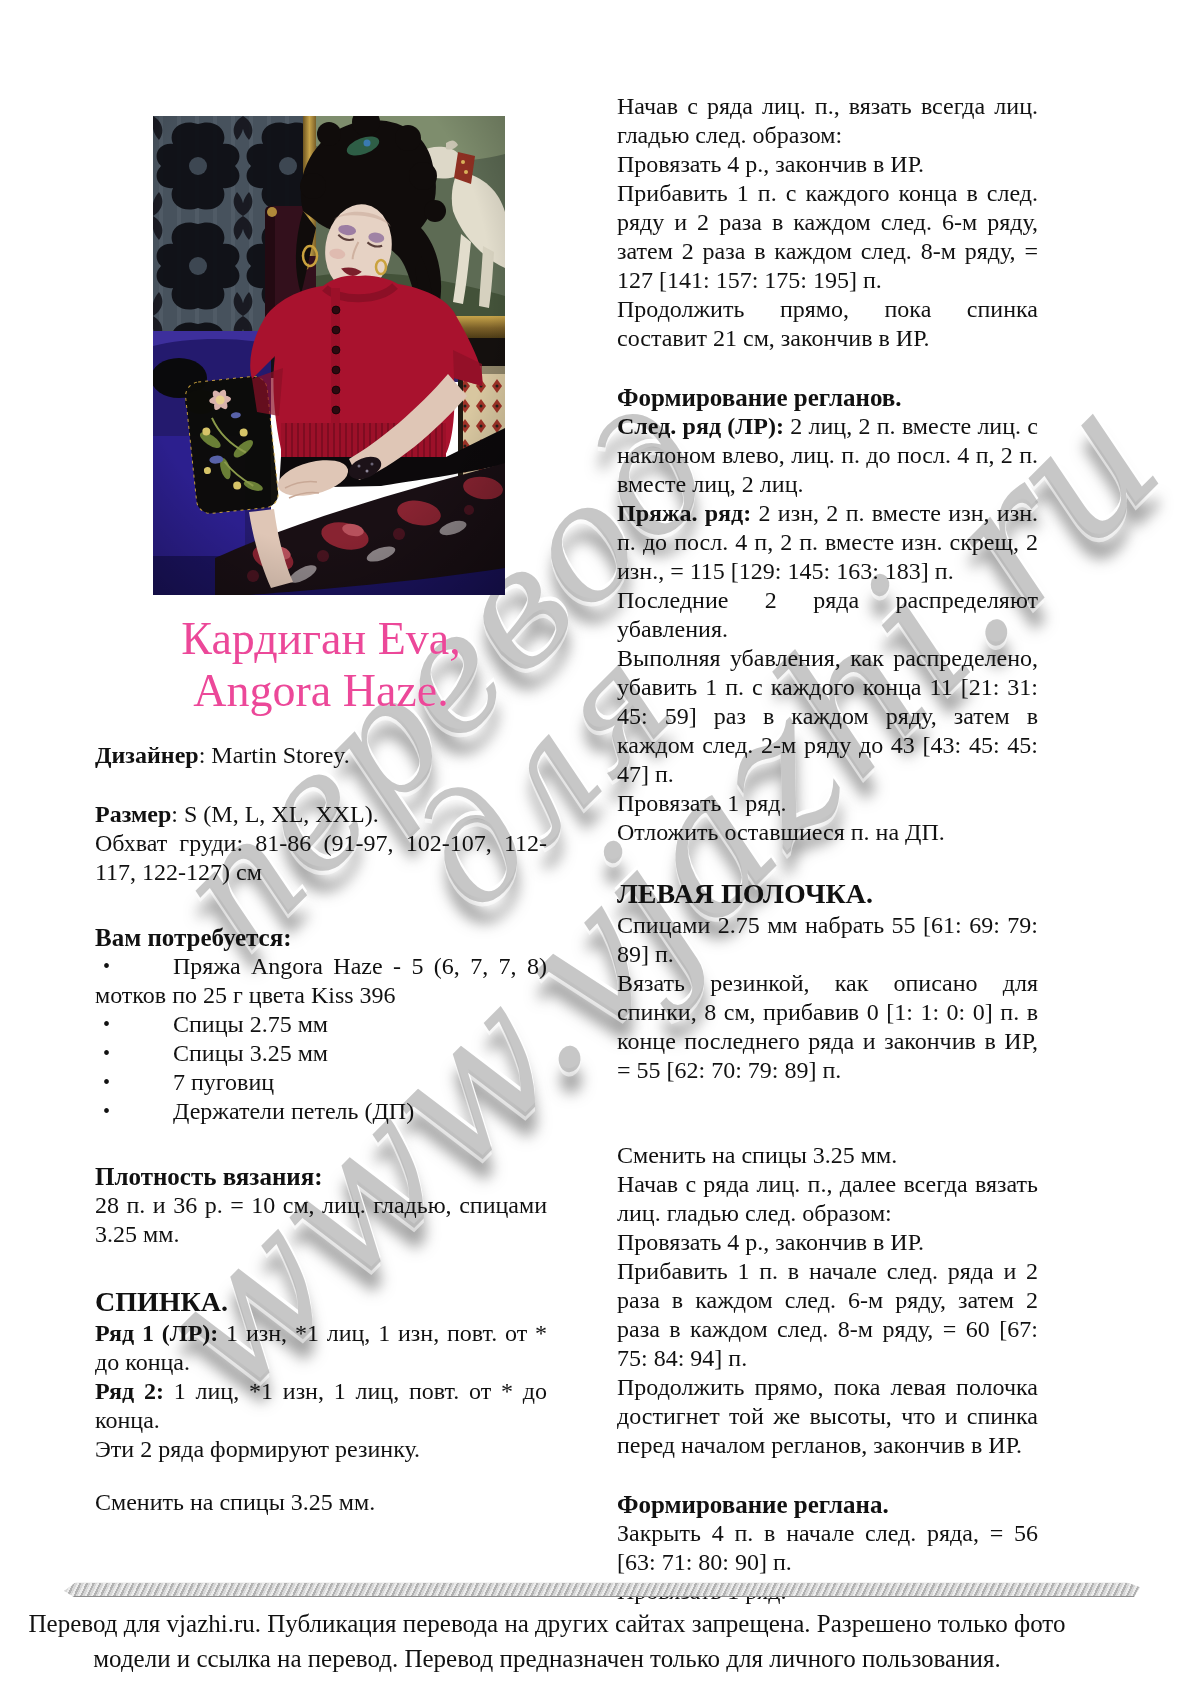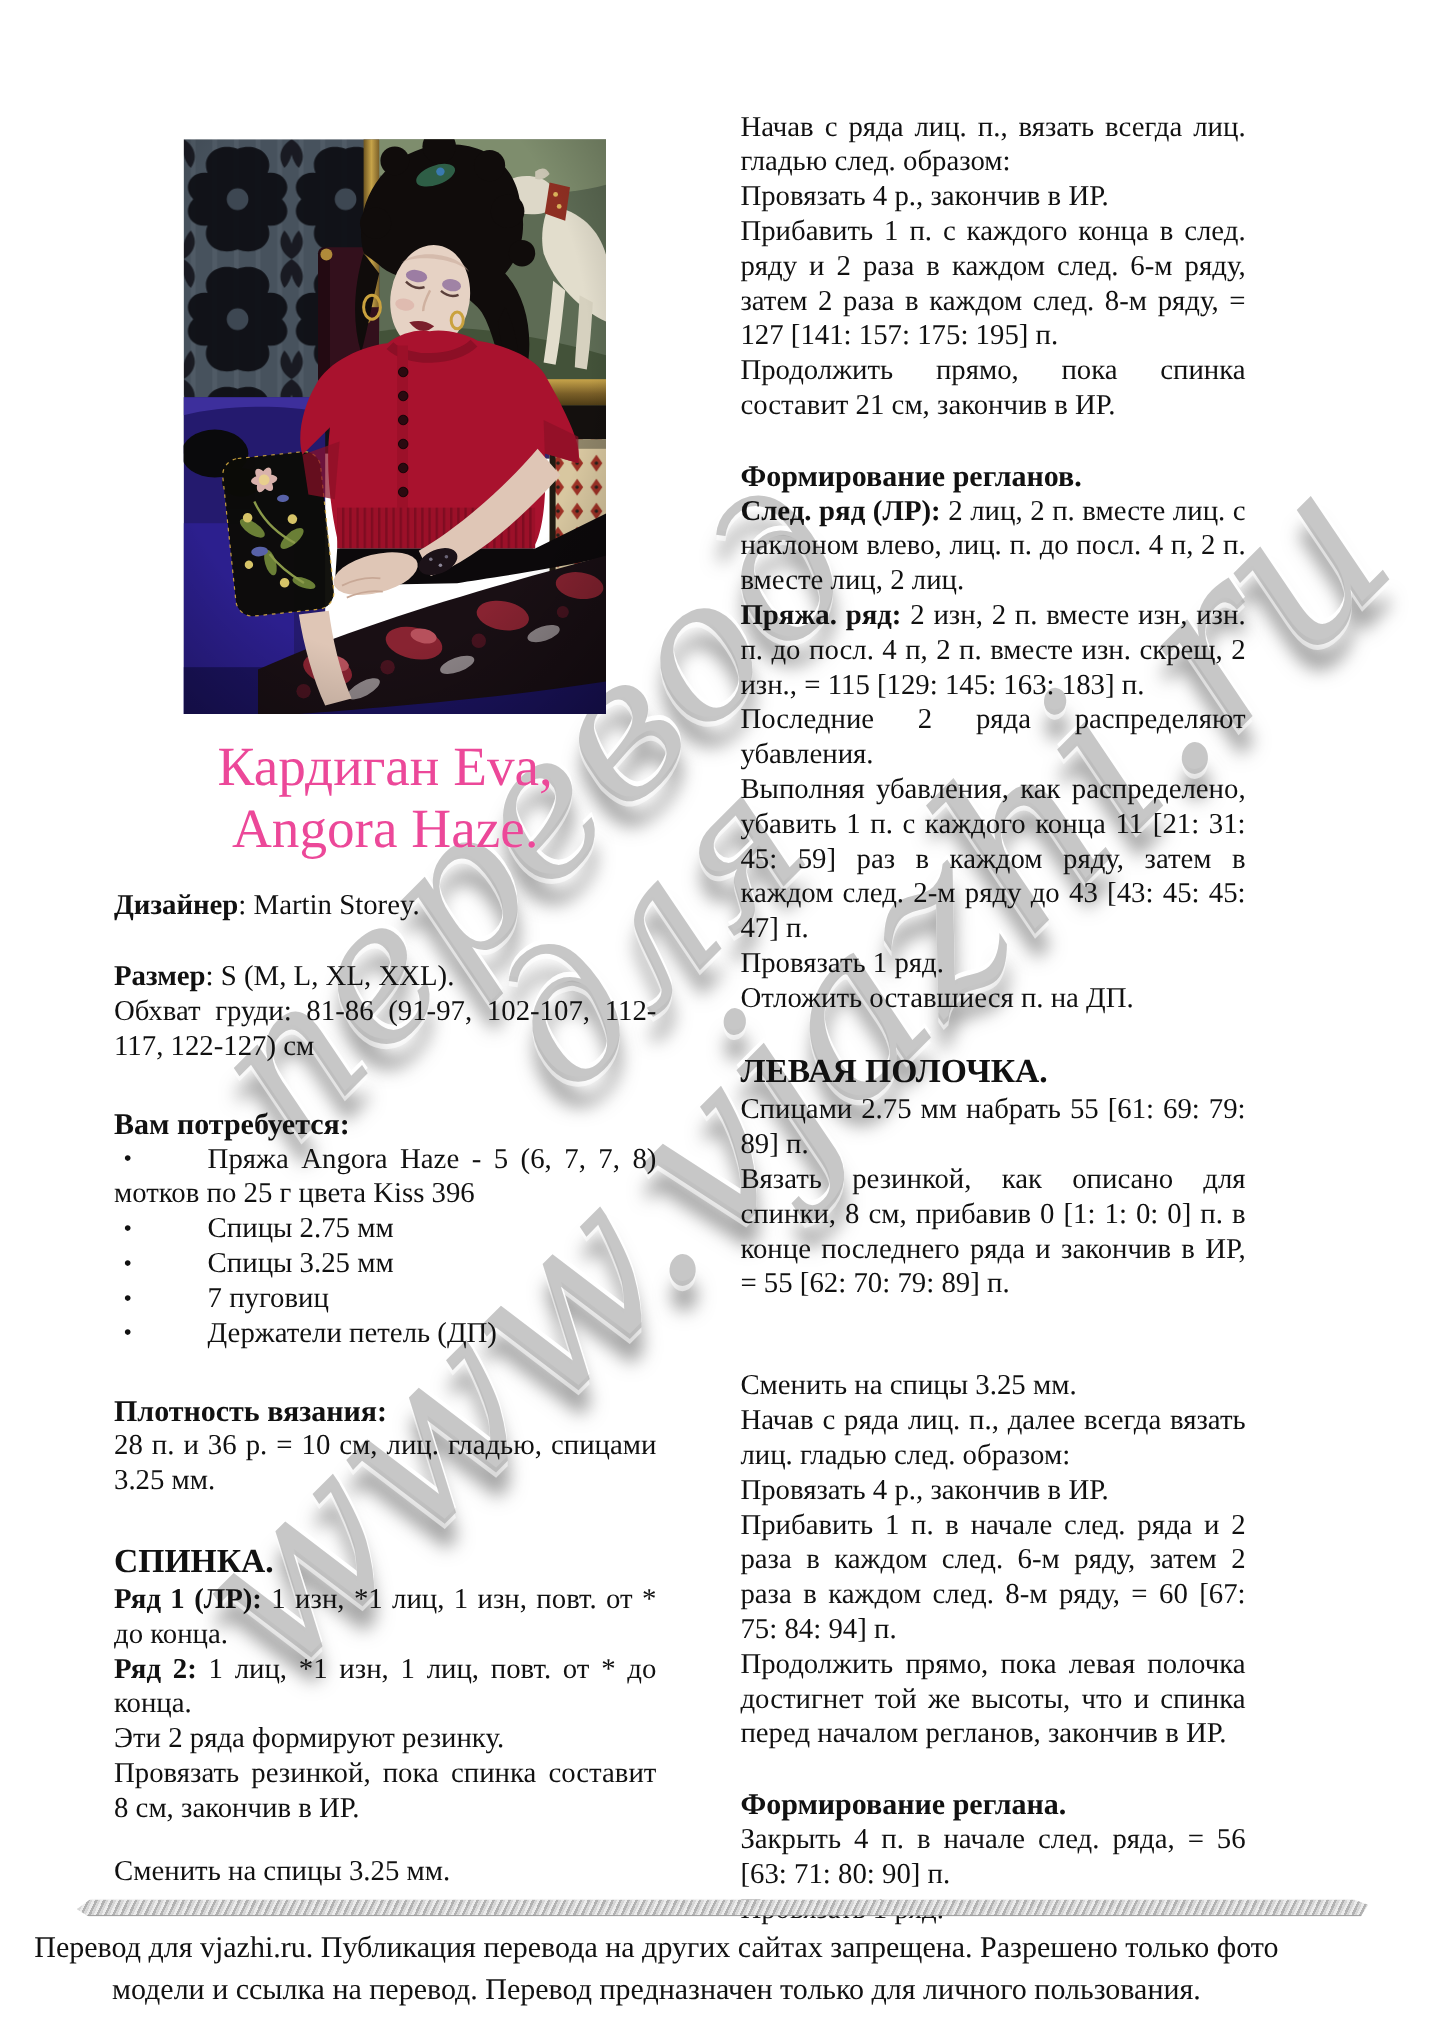--- a/index.html
+++ b/index.html
@@ -286,21 +286,20 @@
 
   <div class="gap-l"></div>
   <p class="sec-head">Плотность вязания:</p>
   <p>28 п. и 36 р. = 10 см, лиц. гладью, спицами 3.25 мм.</p>
 
   <div class="gap-l"></div>
   <p class="caps-head">СПИНКА.</p>
   <p><span class="bold">Ряд 1 (ЛР):</span><span> 1 изн, *1 лиц, 1 изн, повт. от * до конца.</span></p>
   <p><span class="bold">Ряд 2:</span><span> 1 лиц, *1 изн, 1 лиц, повт. от * до конца.</span></p>
   <p>Эти 2 ряда формируют резинку.</p>
-  <p>Провязать резинкой, пока спинка составит 8 см, закончив в ИР.</p>
 
   <div class="gap-s"></div>
   <p>Сменить на спицы 3.25 мм.</p>
 </div>
 
 <div class="col col-right">
   <p>Начав с ряда лиц. п., вязать всегда лиц. гладью след. образом:</p>
   <p>Провязать 4 р., закончив в ИР.</p>
   <p>Прибавить 1 п. с каждого конца в след. ряду и 2 раза в каждом след. 6-м ряду, затем 2 раза в каждом след. 8-м ряду, = 127 [141: 157: 175: 195] п.</p>
   <p>Продолжить прямо, пока спинка составит 21 см, закончив в ИР.</p>

